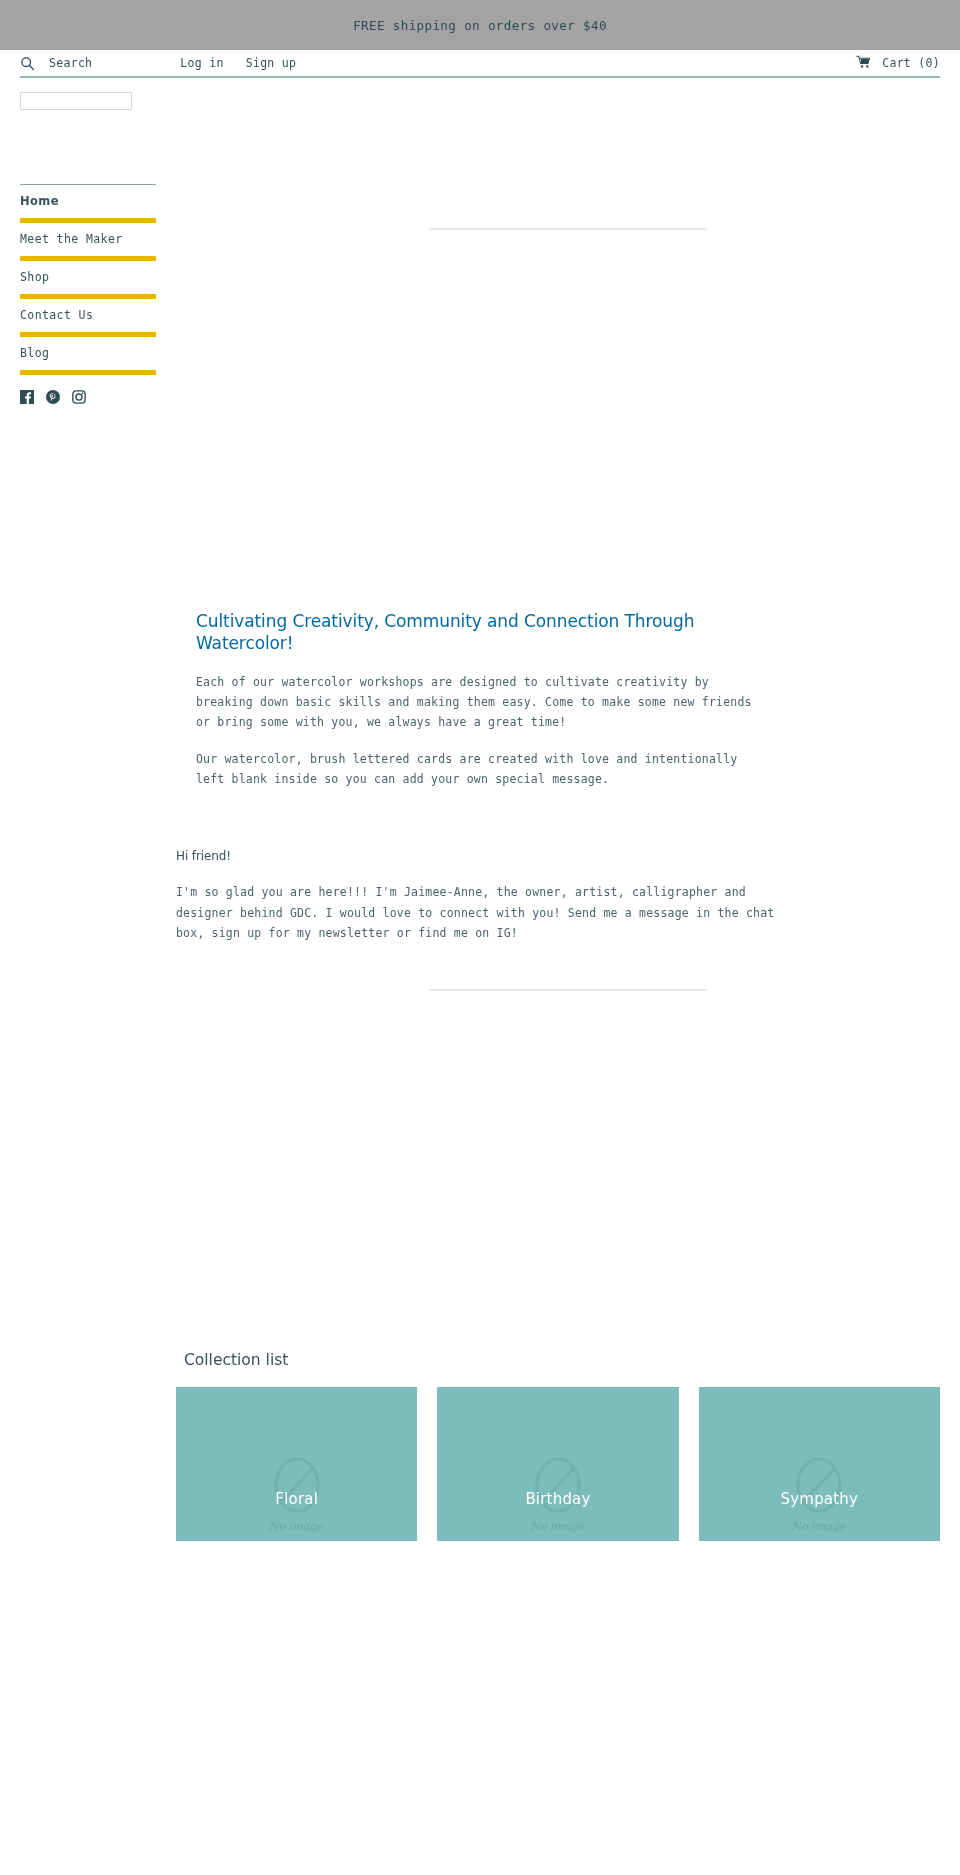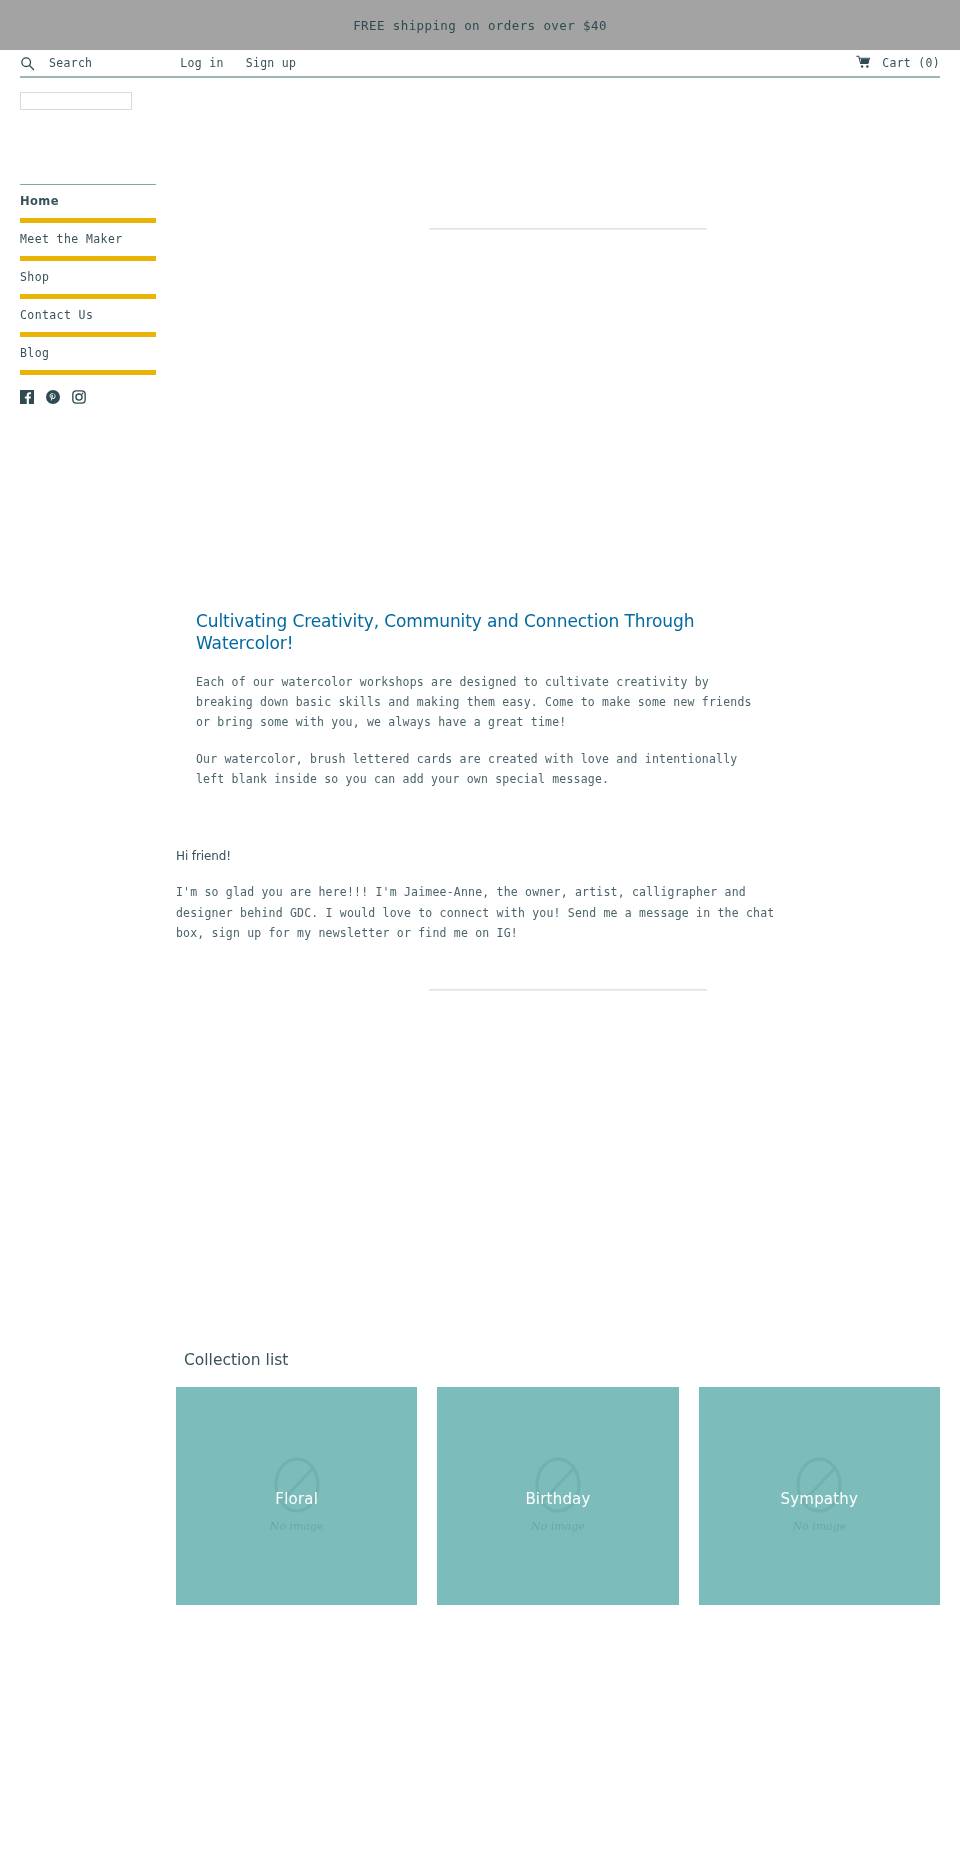--- a/index.html
+++ b/index.html
@@ -208,21 +208,21 @@
     color: #37525a;
     margin: 0 0 18px 8px;
   }
   .collection-grid {
     display: flex;
     gap: 20px;
   }
   .collection-card {
     position: relative;
     flex: 1 1 0;
-    height: 218px;
+    height: 154px;
     background: #7cbdbb;
     overflow: hidden;
     display: flex;
     flex-direction: column;
     align-items: center;
     justify-content: flex-start;
     text-decoration: none;
   }
   .ph-icon {
     position: absolute;

